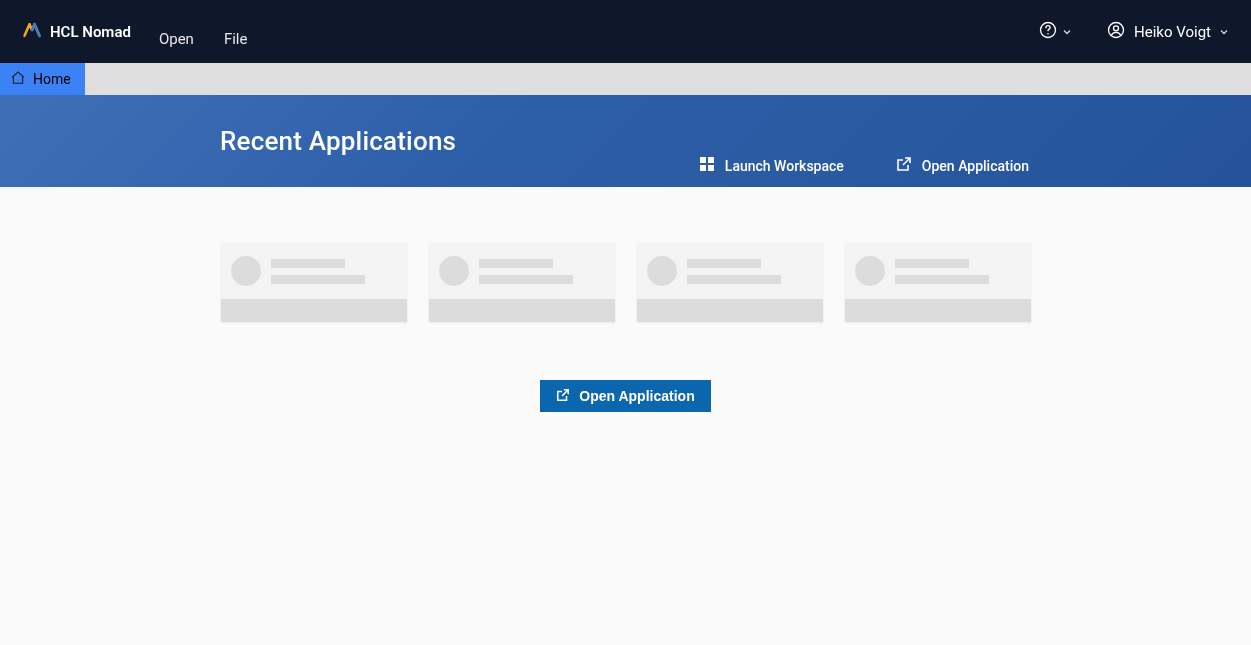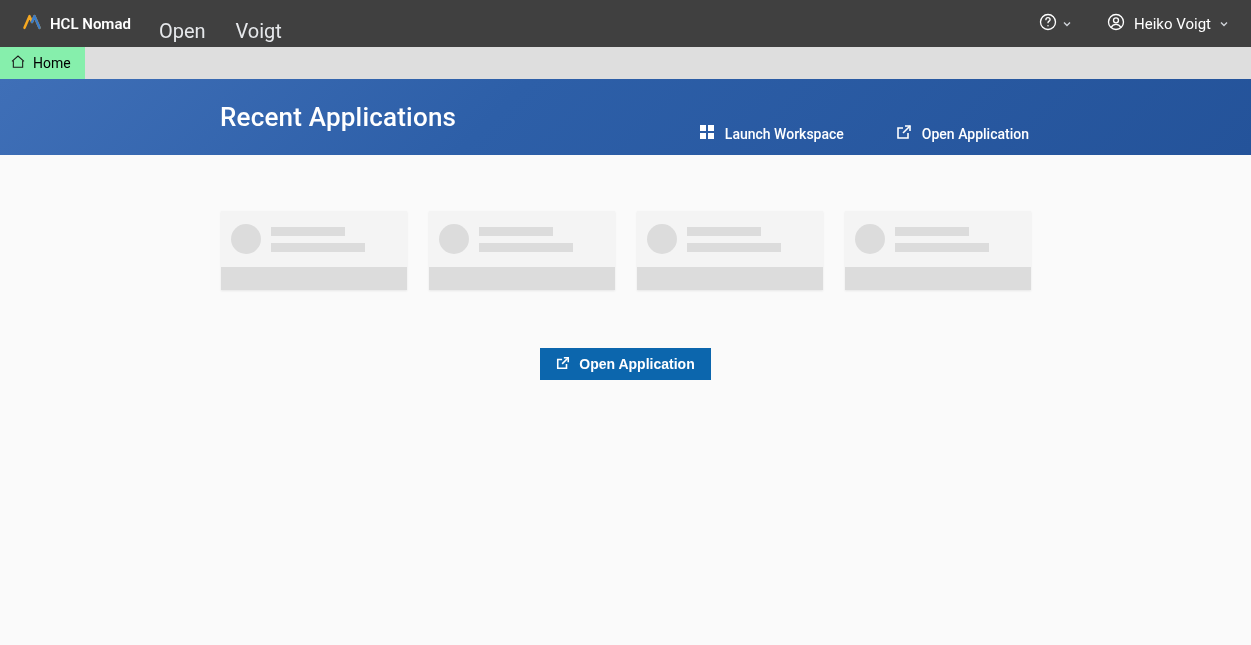--- a/index.html
+++ b/index.html
@@ -8,22 +8,22 @@
       box-sizing: border-box;
     }
     body {
       font-family: -apple-system, BlinkMacSystemFont, "Segoe UI", Roboto, Helvetica, Arial, sans-serif;
       background: #fafafa;
       width: 1251px;
       height: 645px;
       overflow: hidden;
     }
     .topbar {
-      background: #404040;
-      height: 47px;
+      background: #0f172a;
+      height: 63px;
       display: flex;
       align-items: center;
       padding: 0 22px;
       color: #fff;
     }
     .brand {
       display: flex;
       align-items: center;
       gap: 8px;
       font-weight: 600;
@@ -33,21 +33,21 @@
       width: 20px;
       height: 20px;
     }
     .menu {
       display: flex;
       gap: 30px;
       margin-left: 28px;
     }
     .menu-item {
       color: #e6e8eb;
-      font-size: 20px;
+      font-size: 15px;
       cursor: pointer;
       margin-top: 14px;
     }
     .topbar-right {
       margin-left: auto;
       display: flex;
       align-items: flex-start;
       gap: 34px;
     }
     .help-wrap {
@@ -78,36 +78,36 @@
       font-size: 15px;
       color: #fff;
     }
     .tabbar {
       background: #dedede;
       height: 32px;
       display: flex;
       align-items: stretch;
     }
     .tab {
-      background: #86efac;
+      background: #3b82f6;
       display: flex;
       align-items: center;
       gap: 7px;
       padding: 0 14px 0 10px;
       font-size: 14px;
       border-right: 1px solid #dedede;
       cursor: pointer;
     }
     .home-icon {
       width: 16px;
       height: 16px;
     }
     .hero {
       background: linear-gradient(135deg, #3f6fb7 0%, #2d5fa8 40%, #24539a 100%);
-      height: 76px;
+      height: 92px;
       display: flex;
       align-items: center;
       padding: 0 0 0 220px;
       color: #fff;
       position: relative;
     }
     .hero-title {
       font-size: 26px;
       font-weight: 500;
       letter-spacing: 0.2px;
@@ -220,21 +220,21 @@
     <span>
       <svg class="brand-icon" viewBox="0 0 24 24">
         <path d="M3 19 L9 5 L12 12 L15 5 L21 19" fill="none" stroke="#f6a821" stroke-width="3" stroke-linejoin="round" stroke-linecap="round"></path>
         <path d="M12 12 L15 5 L21 19" fill="none" stroke="#3a7cc9" stroke-width="3" stroke-linejoin="round" stroke-linecap="round"></path>
       </svg>
     </span>
     <span>HCL Nomad</span>
   </div>
   <div class="menu">
     <span class="menu-item">Open</span>
-    <span class="menu-item">Voigt</span>
+    <span class="menu-item">File</span>
   </div>
   <div class="topbar-right">
     <div class="help-wrap">
       <span>
         <svg class="help-circle" viewBox="0 0 24 24" fill="none" stroke="#fff" stroke-width="1.6">
           <circle cx="12" cy="12" r="9"></circle>
           <path d="M9.5 9.2a2.5 2.5 0 0 1 5 0c0 1.6-2.5 1.9-2.5 3.6" stroke-linecap="round"></path>
           <circle cx="12" cy="16.6" r="0.9" fill="#fff" stroke="none"></circle>
         </svg>
       </span>

